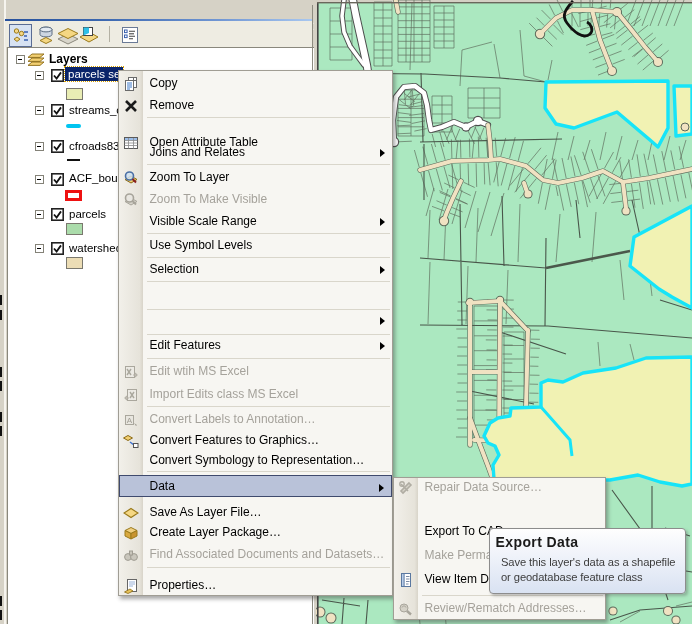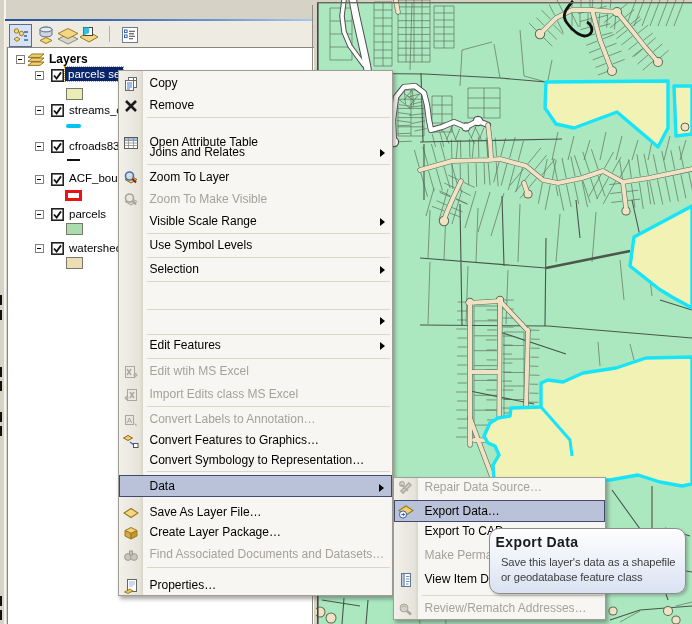--- a/index.html
+++ b/index.html
@@ -44,21 +44,21 @@
   left:0px;right:0px}
 .mi.hl .mtx{left:29.5px}
 .mic{position:absolute;left:4px;top:4px;width:16px;height:16px}
 .mi.hl .mic{left:3px;top:2px}
 .arr{position:absolute;right:7px;top:8px;width:0;height:0;
   border-left:5px solid #000;border-top:4px solid transparent;border-bottom:4px solid transparent}
 .msep{position:absolute;left:28px;right:2px;height:1px;background:#d9d6cb}
 
 #tip{position:absolute;left:489px;top:528px;width:195px;height:64px;
   background:linear-gradient(180deg,#fefefe 0%,#f0f3fa 40%,#d9e2f2 100%);
-  border:1px solid #8c8c8c;border-radius:10px;box-shadow:2px 2px 3px rgba(80,80,80,0.35);
+  border:1px solid #8c8c8c;border-radius:4px;box-shadow:2px 2px 3px rgba(80,80,80,0.35);
   font-size:12px;color:#333}
 #tip .tt{position:absolute;left:5.5px;top:5px;font-weight:bold;color:#1a1a1a;font-size:14px;letter-spacing:0.4px}
 #tip .tb{position:absolute;left:11px;top:26px;line-height:15px;color:#3c3c3c;
   font-size:11.2px;letter-spacing:-0.1px;white-space:nowrap}
 </style></head>
 <body>
 <div id="root">
 <div id="maph"><svg id="map" width="376" height="624" viewBox="316 0 376 624">
 <rect x="316" y="0" width="376" height="624" fill="#d4d0c4"></rect>
 <rect x="318" y="3" width="374" height="621" fill="#abe8c0"></rect>
@@ -420,28 +420,20 @@
 </div>
 <div class="menu" id="submenu" style="left:393px;top:477px;width:211px;height:141px">
 <div class="gut"></div>
 <div class="mi dis" style="top:-2.5px">
         <span class="mic"><svg width="16" height="16" viewBox="0 0 16 16">
             <path d="M3,4l7,7M11,3l2,2-8,8-2-2z" stroke="#b0ada3" stroke-width="1.6" fill="#d5d2c8"></path>
             <circle cx="4" cy="4" r="2.2" fill="none" stroke="#b0ada3" stroke-width="1.4"></circle>
           </svg></span>
         <span class="mtx">Repair Data Source…</span>
       </div>
-<div class="mi hl" style="top:22px">
-        <span class="mic"><svg width="16" height="16" viewBox="0 0 16 16">
-            <polygon points="8,3 15,7.5 8,12 1,7.5" fill="#f2cf72" stroke="#9a7a1c" stroke-width="1.1"></polygon>
-            <circle cx="5" cy="11.5" r="3.6" fill="#eef3fa" stroke="#3a62b0"></circle>
-            <path d="M3.4,11.5h3M5.2,10.2l1.4,1.3-1.4,1.3" stroke="#3a62b0" stroke-width="1" fill="none"></path>
-          </svg></span>
-        <span class="mtx">Export Data…</span>
-      </div>
 <div class="mi" style="top:41.5px">
         <span class="mtx">Export To CAD…</span>
       </div>
 <div class="mi dis" style="top:65.5px">
         <span class="mtx">Make Permanent…</span>
       </div>
 <div class="mi" style="top:89.5px">
         <span class="mic"><svg width="16" height="16" viewBox="0 0 16 16">
             <rect x="3.5" y="1.5" width="9" height="13" fill="#fff" stroke="#5a78a0"></rect>
             <rect x="3.5" y="1.5" width="2.6" height="13" fill="#b9cde8" stroke="#5a78a0"></rect>

